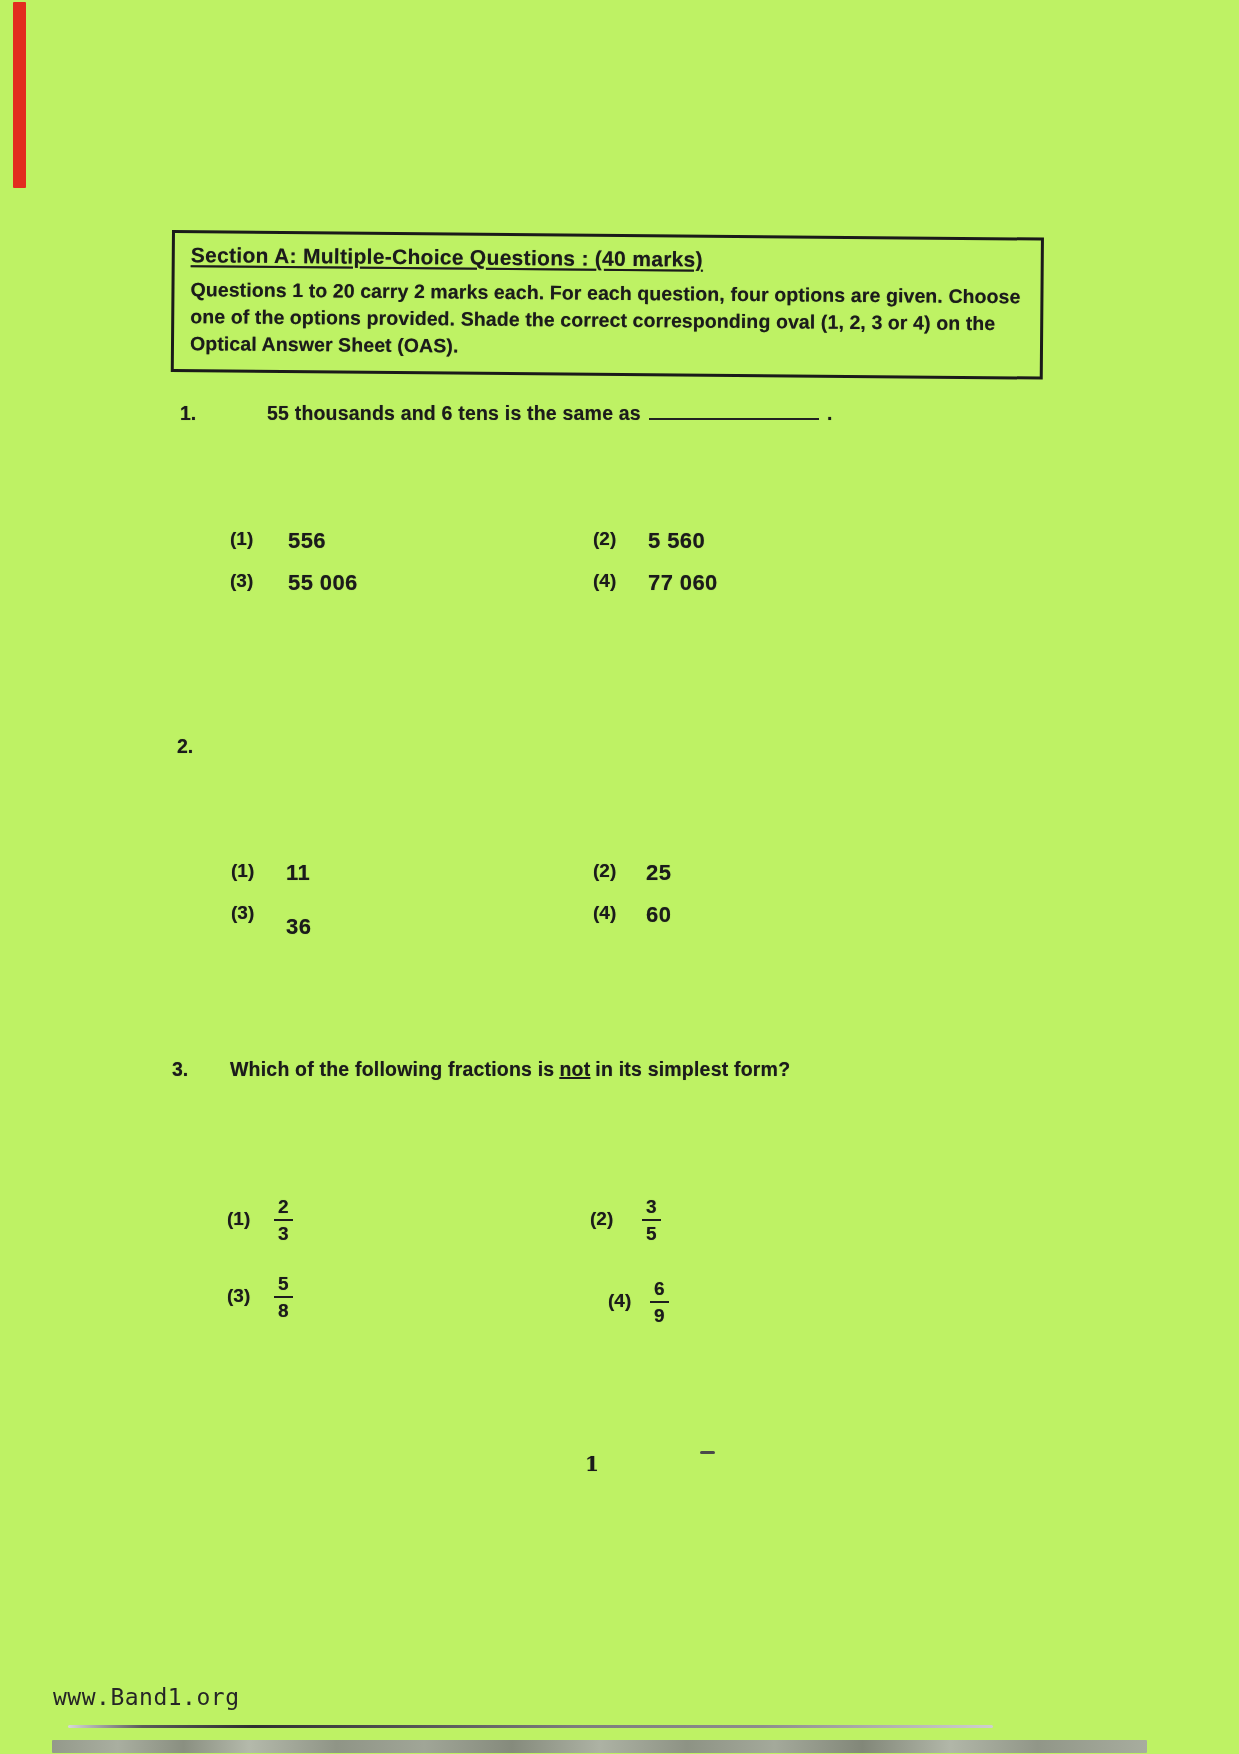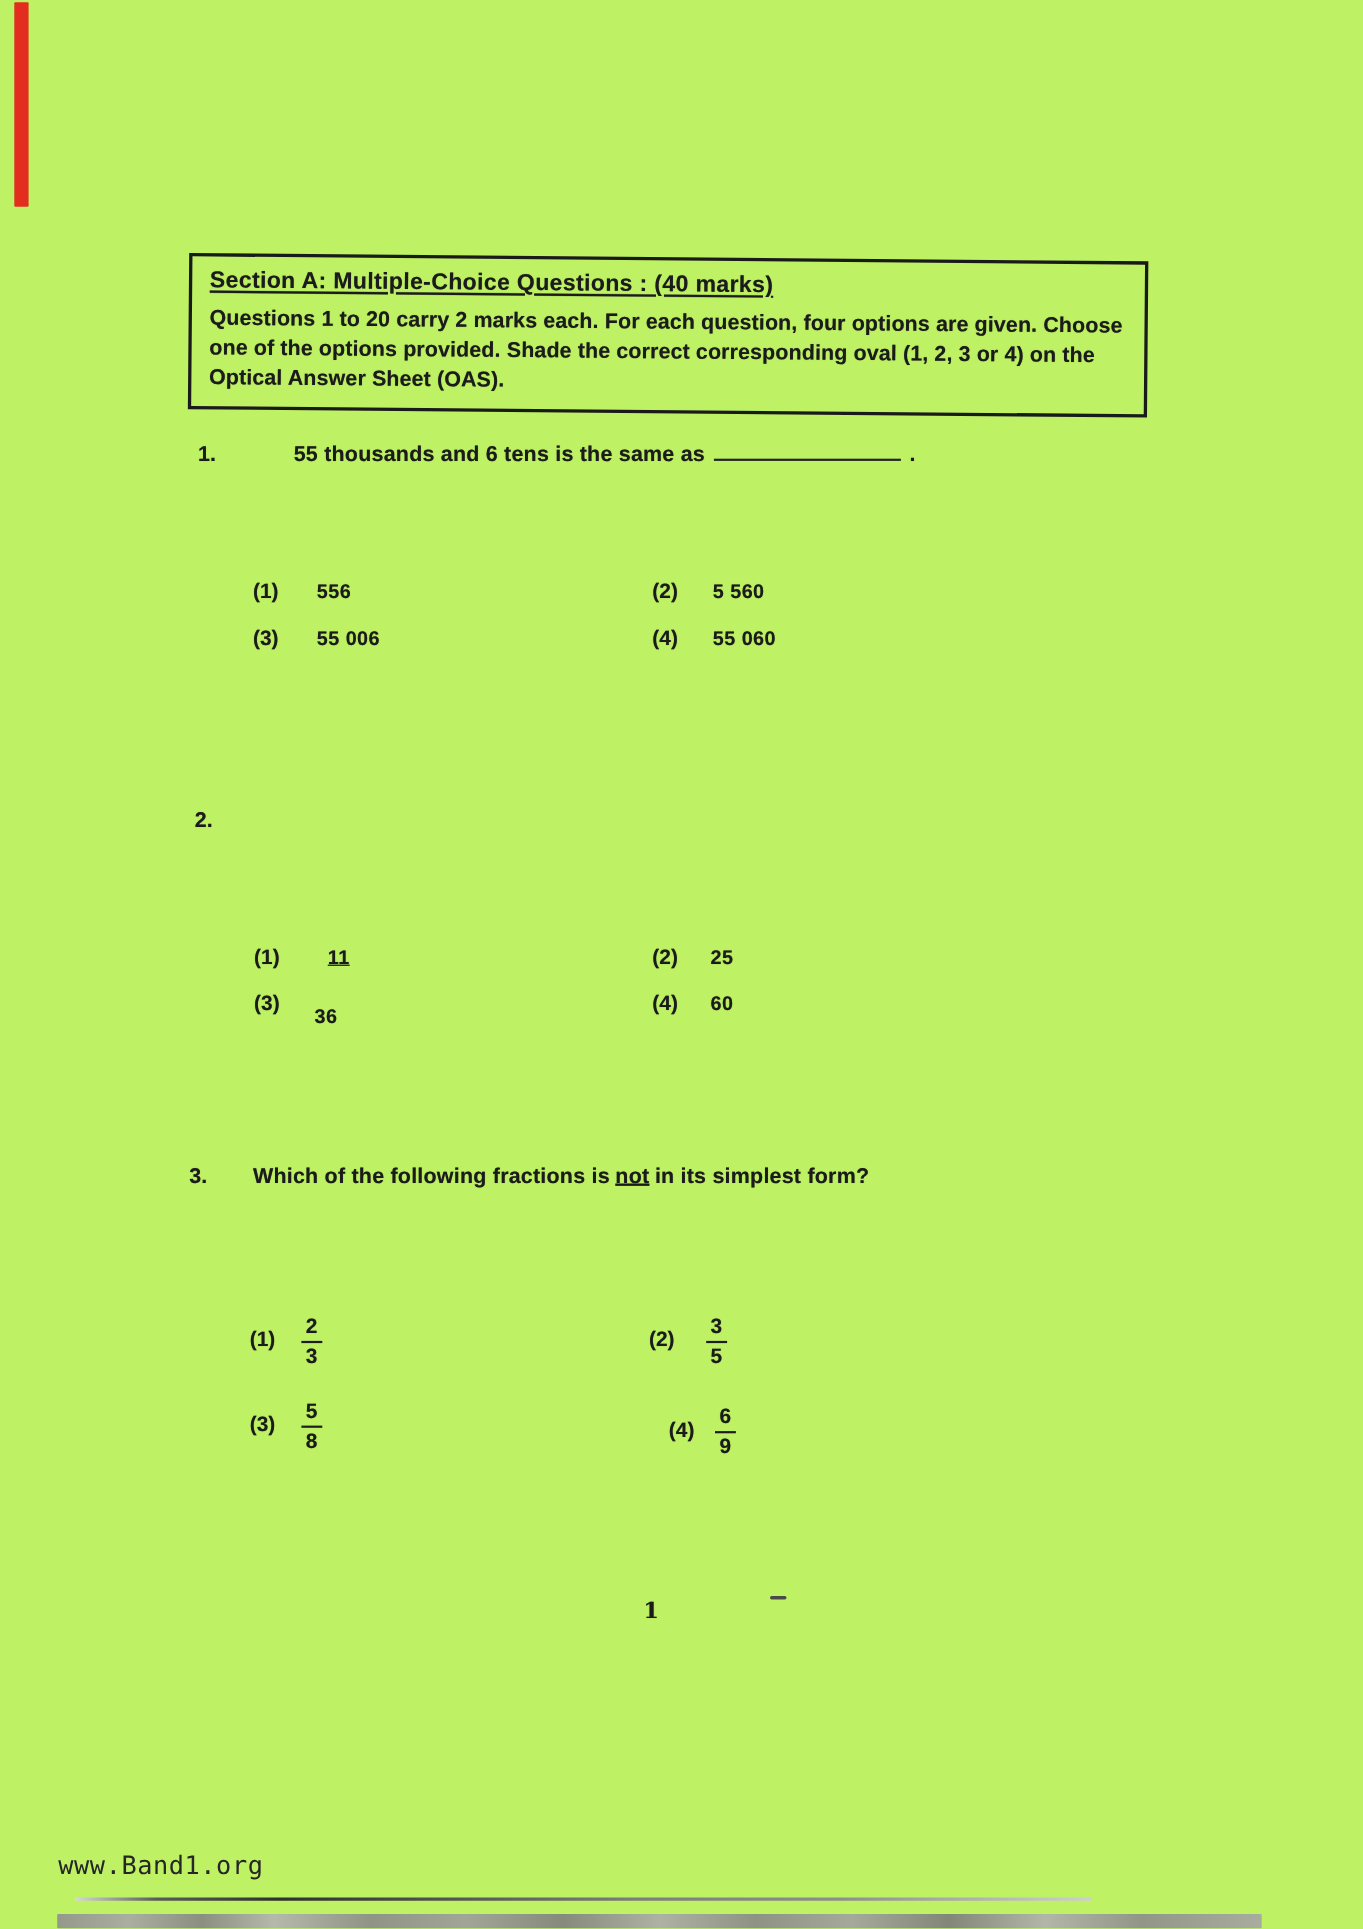--- a/index.html
+++ b/index.html
@@ -48,21 +48,21 @@
   }
   .qnum{font-size:19.5px;font-weight:700;}
   .qtext{font-size:19.5px;font-weight:600;letter-spacing:0.2px;}
   .blank{
     display:inline-block;width:170px;height:2px;
     border-bottom:2.5px solid #222;
     vertical-align:baseline;
     margin:0 8px 0 8px;
   }
   .opt-label{font-size:19px;font-weight:700;}
-  .opt-value{font-size:18px;font-weight:700;letter-spacing:0.4px;}
+  .opt-value{font-size:22px;font-weight:700;letter-spacing:0.4px;}
   .fraction{
     display:inline-block;text-align:center;
     font-size:19px;font-weight:700;line-height:24px;
   }
   .fraction .num{display:block;padding:0 4px;}
   .fraction .den{display:block;border-top:2.5px solid #1d1d1d;padding:1px 4px 0 4px;}
   .emph{
     font-weight:800;
     text-decoration:underline;
     text-decoration-thickness:2px;
@@ -115,26 +115,26 @@
     <span>55 thousands and 6 tens is the same as</span><span class="blank"></span><span>.</span>
   </div>
 
   <div class="abs opt-label scan" style="left:230px;top:528px;">(1)</div>
   <div class="abs opt-value scan" style="left:288px;top:528px;">556</div>
   <div class="abs opt-label scan" style="left:593px;top:528px;">(2)</div>
   <div class="abs opt-value scan" style="left:648px;top:528px;">5 560</div>
   <div class="abs opt-label scan" style="left:230px;top:570px;">(3)</div>
   <div class="abs opt-value scan" style="left:288px;top:570px;">55 006</div>
   <div class="abs opt-label scan" style="left:593px;top:570px;">(4)</div>
-  <div class="abs opt-value scan" style="left:648px;top:570px;">55 060</div>
+  <div class="abs opt-value scan" style="left:648px;top:570px;">77 060</div>
 
   <div class="abs qnum scan" style="left:177px;top:735px;">2.</div>
 
   <div class="abs opt-label scan" style="left:231px;top:860px;">(1)</div>
-  <div class="abs opt-value scan" style="left:298px;top:860px;text-decoration:underline;">11</div>
+  <div class="abs opt-value scan" style="left:286px;top:860px;">11</div>
   <div class="abs opt-label scan" style="left:593px;top:860px;">(2)</div>
   <div class="abs opt-value scan" style="left:646px;top:860px;">25</div>
   <div class="abs opt-label scan" style="left:231px;top:902px;">(3)</div>
   <div class="abs opt-value scan" style="left:286px;top:902px;margin-top:12px;">36</div>
   <div class="abs opt-label scan" style="left:593px;top:902px;">(4)</div>
   <div class="abs opt-value scan" style="left:646px;top:902px;">60</div>
 
   <div class="abs qnum scan" style="left:172px;top:1058px;">3.</div>
   <div class="abs qtext scan" style="left:230px;top:1058px;">
     <span>Which of the following fractions is</span><span class="emph">not</span><span>in its simplest form?</span>

